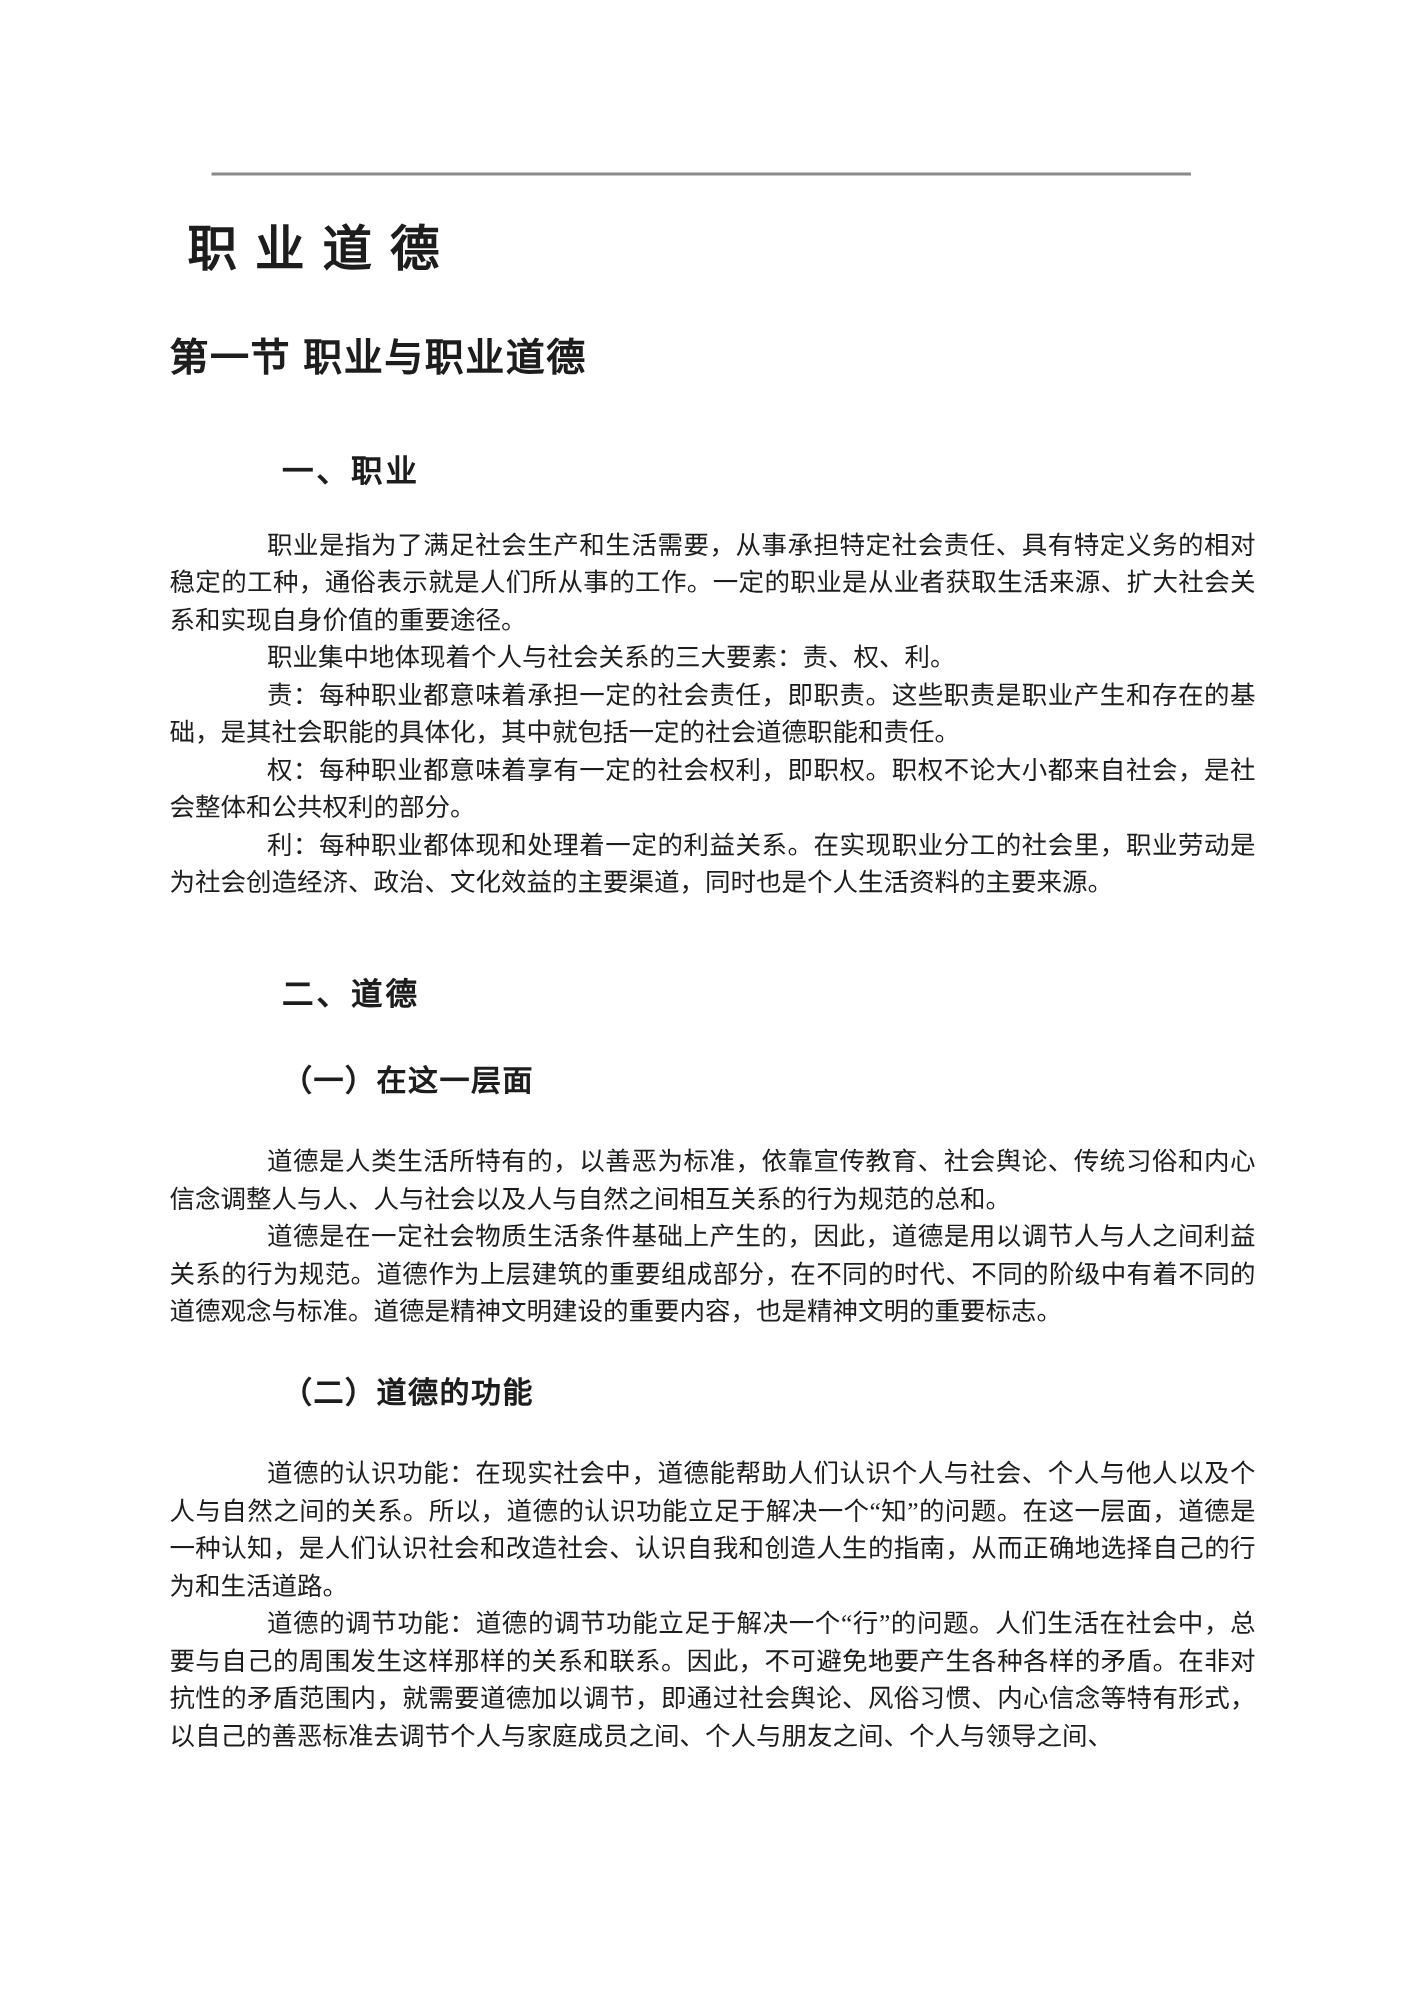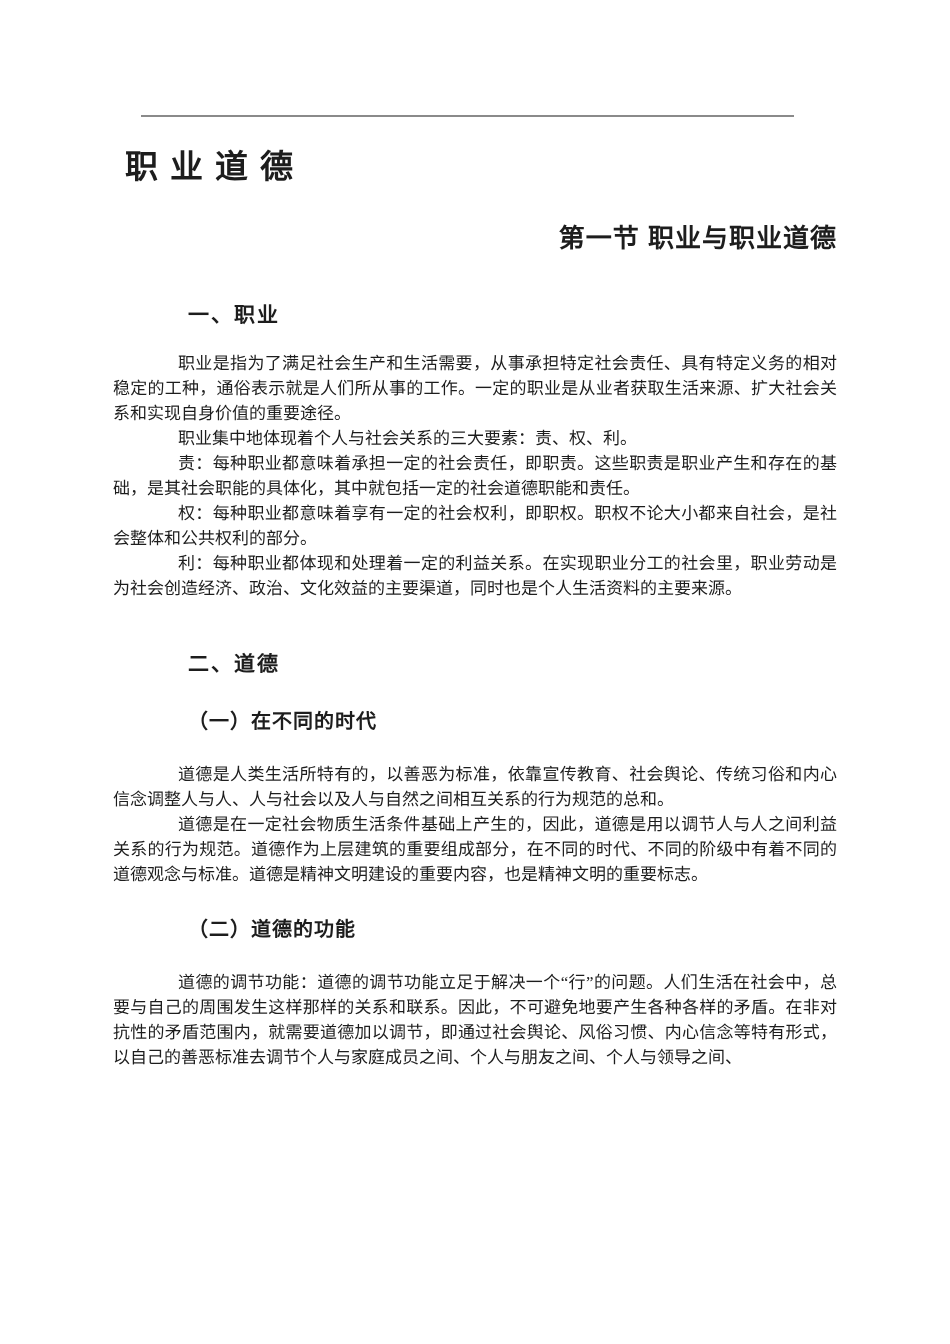--- a/index.html
+++ b/index.html
@@ -31,21 +31,21 @@
     text-align: left;
     letter-spacing: 12px;
     text-indent: 12px;
     font-family: "Liberation Serif", "DejaVu Serif", serif;
   }
   .chapter-heading {
     margin: 30px 0 0 0;
     font-size: 26px;
     line-height: 36px;
     font-weight: bold;
-    text-align: right;
+    text-align: left;
     letter-spacing: 1px;
     font-family: "Liberation Sans", "DejaVu Sans", sans-serif;
   }
   .num-heading {
     margin: 44px 0 0 75px;
     font-size: 21px;
     line-height: 30px;
     font-weight: bold;
     letter-spacing: 2px;
     font-family: "Liberation Sans", "DejaVu Sans", sans-serif;
@@ -88,26 +88,27 @@
   <div class="para-block">
     <p>职业是指为了满足社会生产和生活需要，从事承担特定社会责任、具有特定义务的相对稳定的工种，通俗表示就是人们所从事的工作。一定的职业是从业者获取生活来源、扩大社会关系和实现自身价值的重要途径。</p>
     <p>职业集中地体现着个人与社会关系的三大要素：责、权、利。</p>
     <p>责：每种职业都意味着承担一定的社会责任，即职责。这些职责是职业产生和存在的基础，是其社会职能的具体化，其中就包括一定的社会道德职能和责任。</p>
     <p>权：每种职业都意味着享有一定的社会权利，即职权。职权不论大小都来自社会，是社会整体和公共权利的部分。</p>
     <p>利：每种职业都体现和处理着一定的利益关系。在实现职业分工的社会里，职业劳动是为社会创造经济、政治、文化效益的主要渠道，同时也是个人生活资料的主要来源。</p>
   </div>
 
   <h3 class="num-heading second">二、道德</h3>
 
-  <h4 class="sub-heading">（一）在不同的时代</h4>
+  <h4 class="sub-heading">（一）在这一层面</h4>
 
   <div class="para-block tight">
     <p>道德是人类生活所特有的，以善恶为标准，依靠宣传教育、社会舆论、传统习俗和内心信念调整人与人、人与社会以及人与自然之间相互关系的行为规范的总和。</p>
     <p>道德是在一定社会物质生活条件基础上产生的，因此，道德是用以调节人与人之间利益关系的行为规范。道德作为上层建筑的重要组成部分，在不同的时代、不同的阶级中有着不同的道德观念与标准。道德是精神文明建设的重要内容，也是精神文明的重要标志。</p>
   </div>
 
   <h4 class="sub-heading">（二）道德的功能</h4>
 
   <div class="para-block tight">
+    <p>道德的认识功能：在现实社会中，道德能帮助人们认识个人与社会、个人与他人以及个人与自然之间的关系。所以，道德的认识功能立足于解决一个“知”的问题。在这一层面，道德是一种认知，是人们认识社会和改造社会、认识自我和创造人生的指南，从而正确地选择自己的行为和生活道路。</p>
     <p>道德的调节功能：道德的调节功能立足于解决一个“行”的问题。人们生活在社会中，总要与自己的周围发生这样那样的关系和联系。因此，不可避免地要产生各种各样的矛盾。在非对抗性的矛盾范围内，就需要道德加以调节，即通过社会舆论、风俗习惯、内心信念等特有形式，以自己的善恶标准去调节个人与家庭成员之间、个人与朋友之间、个人与领导之间、</p>
   </div>
 
 </div>
 
 </body></html>

